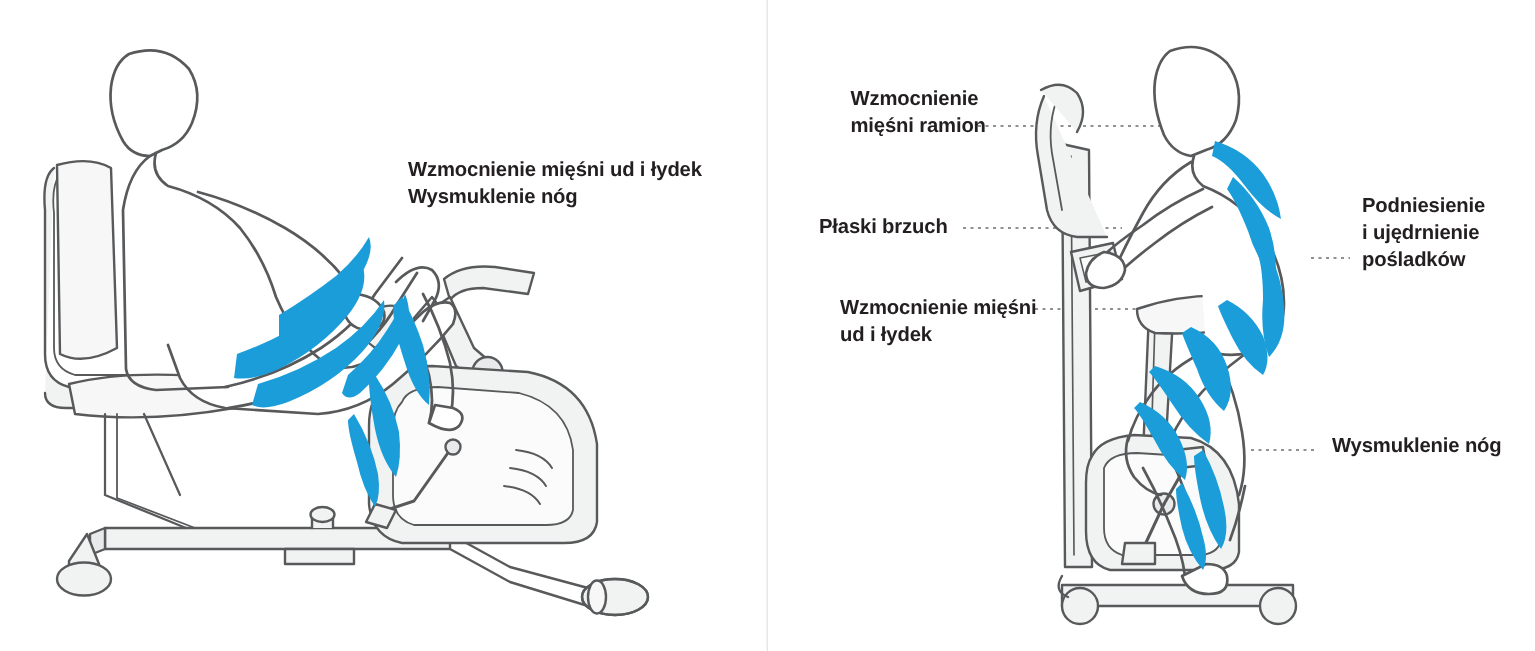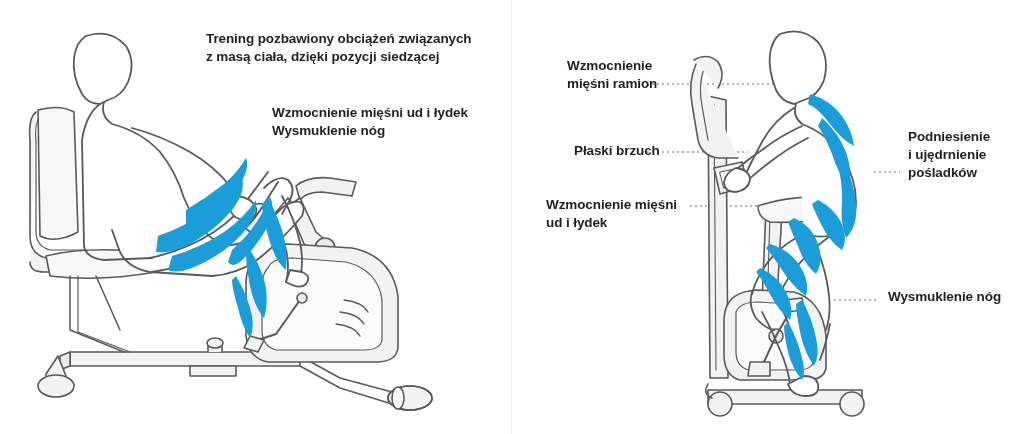--- a/index.html
+++ b/index.html
@@ -145,22 +145,20 @@
                  Q256 248 240 262 Q232 268 228 262 Z"></path>
         <path d="M268 198 Q276 212 282 230 Q288 252 286 270 Q276 262 270 242
                  Q262 218 262 204 Z"></path>
         <path d="M250 250 Q262 268 266 288 Q268 306 264 318 Q254 306 250 286
                  Q246 264 246 254 Z"></path>
         <path d="M236 276 Q248 296 252 316 Q254 330 250 338 Q242 326 238 308
                  Q232 288 232 280 Z"></path>
       </g>
     </svg>
 
-    <div class="callout" style="left:206px; top:30px; width:290px;">Trening pozbawiony obciążeń związanych
-z masą ciała, dzięki pozycji siedzącej</div>
 
     <div class="callout" style="left:272px; top:104px; width:230px;">Wzmocnienie mięśni ud i łydek
 Wysmuklenie nóg</div>
   </div>
 
   <div class="divider"></div>
 
   <div class="panel" id="panel-right">
 
     <svg class="art" width="511" height="434" viewBox="0 0 511 434">
@@ -258,23 +256,23 @@
         <path d="M290 300 Q300 318 304 338 Q308 356 302 366 Q292 352 288 332
                  Q284 312 284 304 Z"></path>
         <path d="M276 322 Q286 340 290 358 Q294 372 290 380 Q280 368 276 352
                  Q272 334 272 326 Z"></path>
       </g>
     </svg>
 
     <div class="callout" style="left:34px; top:57px; width:160px;margin-left:21px;">Wzmocnienie
 mięśni ramion</div>
 
-    <div class="callout" style="left:34px; top:142px; width:160px;margin-left:28px;">Płaski brzuch</div>
-
-    <div class="callout" style="left:34px; top:196px; width:180px;">Wzmocnienie mięśni
+    <div class="callout" style="left:34px; top:142px; width:160px;">Płaski brzuch</div>
+
+    <div class="callout" style="left:48px; top:196px; width:180px;">Wzmocnienie mięśni
 ud i łydek</div>
 
     <div class="callout" style="left:396px; top:128px; width:140px; text-align:left;">Podniesienie
 i ujędrnienie
 pośladków</div>
 
     <div class="callout" style="left:376px; top:288px; width:160px;">Wysmuklenie nóg</div>
   </div>
 
 </div>

